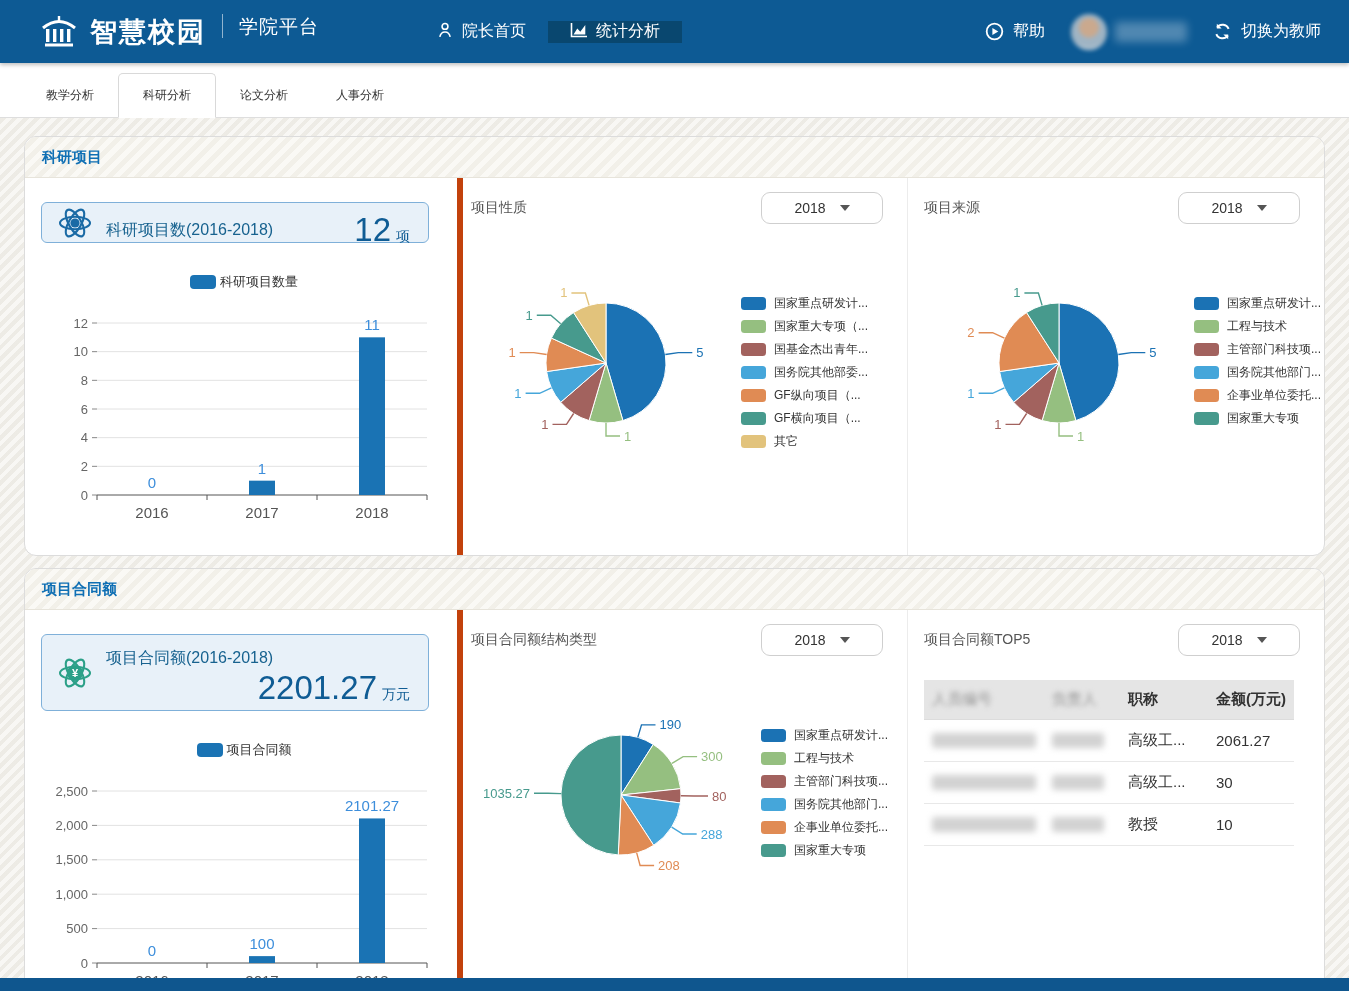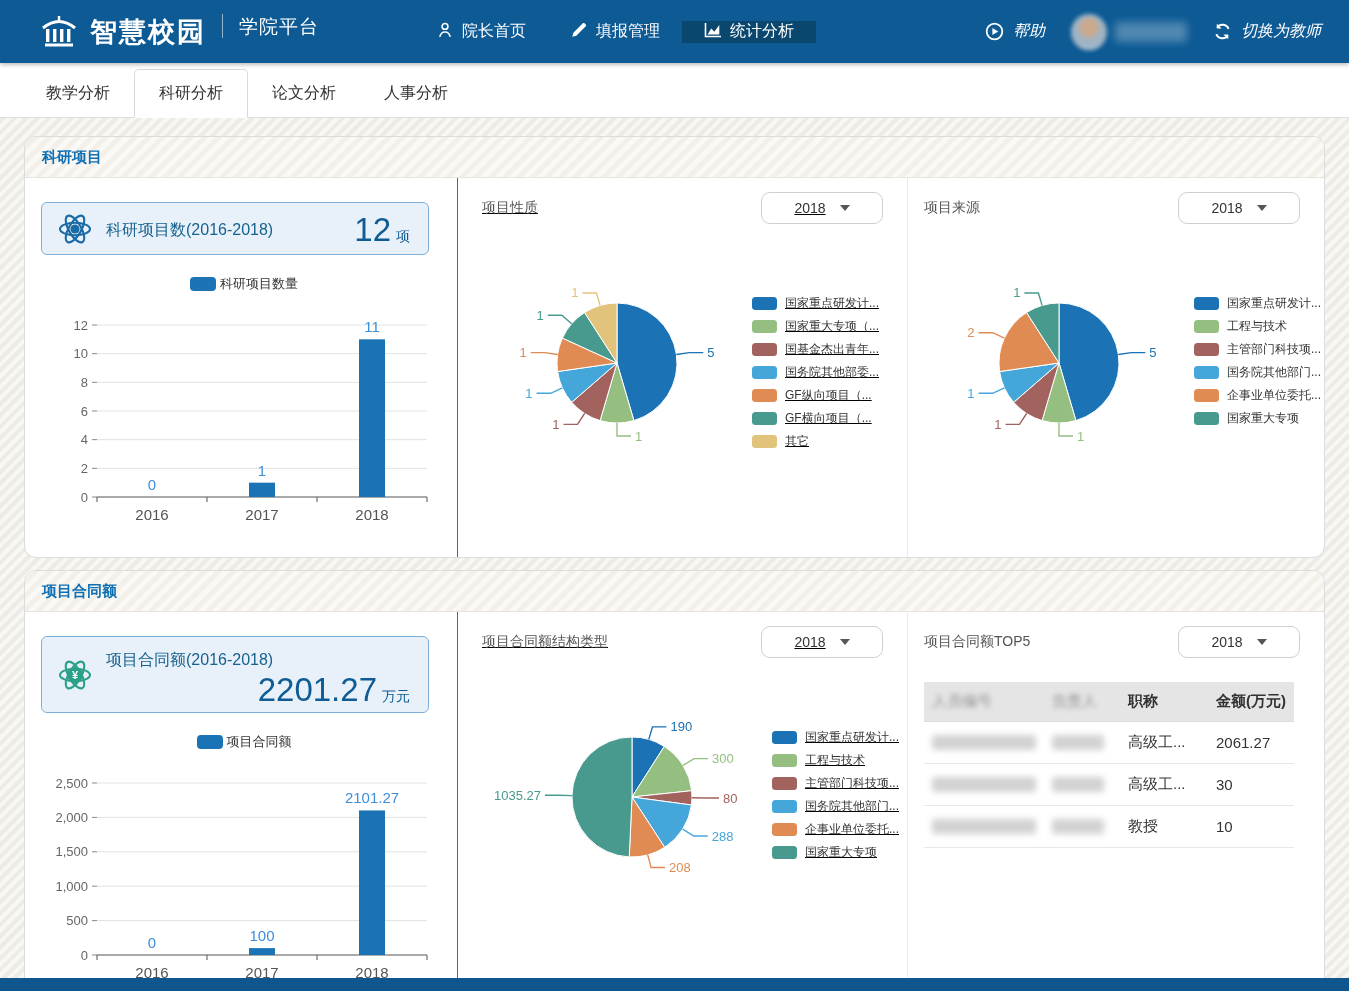--- a/index.html
+++ b/index.html
@@ -13,65 +13,65 @@
     box-shadow:0 2px 4px rgba(0,0,0,.25); position:relative; z-index:5; }
   .brand { display:flex; align-items:flex-start; padding-left:38px; white-space:nowrap; }
   .brand-icon { width:42px; height:36px; margin-right:10px; }
   .brand-main { font-size:27px; font-weight:bold; letter-spacing:2px; }
   .brand-div { width:1px; height:24px; background:rgba(255,255,255,.55); margin:0 16px; }
   .brand-sub { font-size:19px; letter-spacing:1px; }
   .main-nav { display:flex; align-items:center; height:63px; margin-left:95px; }
   .nav-item { display:flex; align-items:center; gap:8px; padding:0 22px; font-size:16px; cursor:pointer; }
   .nav-item.active { background:#09476f; }
   .nav-item svg { width:18px; height:18px; }
-  .top-right { margin-left:auto; display:flex; align-items:center; padding-right:28px; gap:26px;font-style:italic; }
+  .top-right { margin-left:auto; display:flex; align-items:center; padding-right:28px; gap:26px; }
   .help-btn { display:flex; align-items:center; gap:9px; font-size:16px; cursor:pointer; }
   .help-btn svg { width:19px; height:19px; }
   .user-area { display:flex; align-items:center; gap:8px; }
   .avatar { width:36px; height:36px; border-radius:50%; filter:blur(2px);
     background:radial-gradient(circle at 50% 38%, #caa98e 0 34%, #9fb4c4 35% 70%, #c4d2dc 71%); }
   .user-name-blur { width:72px; height:20px; border-radius:3px; background:rgba(255,255,255,.28); filter:blur(4px); }
   .switch-btn { display:flex; align-items:center; gap:9px; font-size:16px; cursor:pointer; }
   .switch-btn svg { width:19px; height:19px; }
 
   
   .tabbar { height:55px; background:#fff; border-bottom:1px solid #dedede; display:flex;
     align-items:flex-end; padding-left:22px; position:relative; z-index:4; }
-  .tab { font-size:16px; color:#333; padding:13px 24px; cursor:pointer; position:relative; }
+  .tab { font-size:12px; color:#333; padding:13px 24px; cursor:pointer; position:relative; }
   .tab.active { background:#fff; border:1px solid #d9d9d9; border-bottom:1px solid #fff;
     border-radius:5px 5px 0 0; margin-bottom:-1px; }
 
   
   .content { padding:18px 24px 0; }
   .panel { background:#fff; border:1px solid #dcdcdc; border-radius:12px; margin-bottom:12px; overflow:hidden; }
   .panel-head { height:41px; display:flex; align-items:center; padding-left:17px;
     background:repeating-linear-gradient(135deg,#faf9f5 0 5px,#f2f0e9 5px 10px);
     border-bottom:1px solid #e7e4db; }
   .panel-head span { color:#0f6fb4; font-weight:bold; font-size:15px; }
   .panel-body { display:flex; }
   .col { padding:0 0 14px; }
   .col1 { width:432px; padding-left:16px; padding-right:10px; }
-  .col2 { width:450px; border-left:1px solid #c2410c; padding-left:24px;text-decoration:underline; }
+  .col2 { width:450px; border-left:6px solid #c2410c; padding-left:8px; }
   .col3 { flex:1; border-left:1px solid #ececec; padding-left:16px; }
 
   
   .stat-card { margin-top:24px; background:#e8f1f9; border:1px solid #7fb0d9; border-radius:6px;
     position:relative; padding:8px 18px 8px 64px; width:388px; }
   .stat-card .card-icon { position:absolute; left:14px; top:50%; transform:translateY(-50%); width:38px; height:38px; }
   .card-row1 { display:flex; align-items:center; min-height:34px; }
   .card-title { color:#17628f; font-size:16px; }
   .card-value { margin-left:auto; color:#0f5c94; }
   .card-value b { font-size:33px; font-weight:normal; }
   .card-value i { font-style:normal; font-size:14px; margin-left:5px; }
   .card-v2 { text-align:right; color:#0f5c94; margin-top:-2px; }
   .card-v2 b { font-size:33px; font-weight:normal; }
   .card-v2 i { font-style:normal; font-size:14px; margin-left:5px; }
 
   
-  .chart-legend { display:flex; justify-content:center; align-items:center; gap:4px; margin-top:20px; }
+  .chart-legend { display:flex; justify-content:center; align-items:center; gap:4px; margin-top:30px; }
   .chart-legend .sw { width:26px; height:14px; border-radius:4px; }
   .chart-legend .lb { font-size:13px; color:#333; }
 
   
   .col-head { display:flex; align-items:center; margin-top:14px; padding-right:24px; }
   .col-head .ct { font-size:14px; color:#555; }
   .dropdown { margin-left:auto; width:122px; height:32px; border:1px solid #cfcfcf; border-radius:9px;
     background:#fff; display:flex; align-items:center; justify-content:center; gap:14px;
     font-size:14px; color:#333; cursor:pointer; }
   .caret { width:0; height:0; border-left:5px solid transparent; border-right:5px solid transparent;
@@ -114,26 +114,20 @@
     <span class="brand-sub">学院平台</span>
   </div>
   <nav class="main-nav" id="main-nav">
       <div class="nav-item">
         <span><svg viewBox="0 0 16 16">
             <circle cx="8" cy="4.8" r="2.6" fill="none" stroke="#fff" stroke-width="1.4"></circle>
             <path d="M3.4 14.2c.6-3.2 2.5-4.5 4.6-4.5s4 1.3 4.6 4.5" fill="none" stroke="#fff" stroke-width="1.4"></path>
           </svg></span>
         <span>院长首页</span>
       </div>
-      <div class="nav-item">
-        <span><svg viewBox="0 0 16 16">
-            <path d="M2 14l1-3.6L11.4 2c.4-.4 1.1-.4 1.5 0l1.1 1.1c.4.4.4 1.1 0 1.5L5.6 13z" fill="#fff"></path>
-          </svg></span>
-        <span>填报管理</span>
-      </div>
       <div class="nav-item active">
         <span><svg viewBox="0 0 18 16">
             <path d="M1.5 1v13.5H17" stroke="#fff" stroke-width="1.6" fill="none"></path>
             <path d="M3.5 12.5l3.8-6 3 3.2 5-6.7v9.5z" fill="#fff"></path>
           </svg></span>
         <span>统计分析</span>
       </div>
     </nav>
   <div class="top-right">
     <div class="help-btn">
@@ -167,21 +161,21 @@
   </div>
 
 <main class="content">
 
   <section class="panel">
     <div class="panel-head">
       <span>科研项目</span>
     </div>
     <div class="panel-body">
       <div class="col col1">
-        <div class="stat-card" style="height:53px;">
+        <div class="stat-card" style="height:41px;">
           <svg class="card-icon" viewBox="0 0 38 38">
             <g fill="none" stroke="#1a6aa5" stroke-width="2.1">
               <ellipse cx="19" cy="19" rx="15" ry="6.2"></ellipse>
               <ellipse cx="19" cy="19" rx="15" ry="6.2" transform="rotate(60 19 19)"></ellipse>
               <ellipse cx="19" cy="19" rx="15" ry="6.2" transform="rotate(120 19 19)"></ellipse>
             </g>
             <circle cx="19" cy="19" r="4.6" fill="#1a6aa5"></circle>
           </svg>
           <div class="card-row1">
             <span class="card-title">科研项目数(2016-2018)</span>

